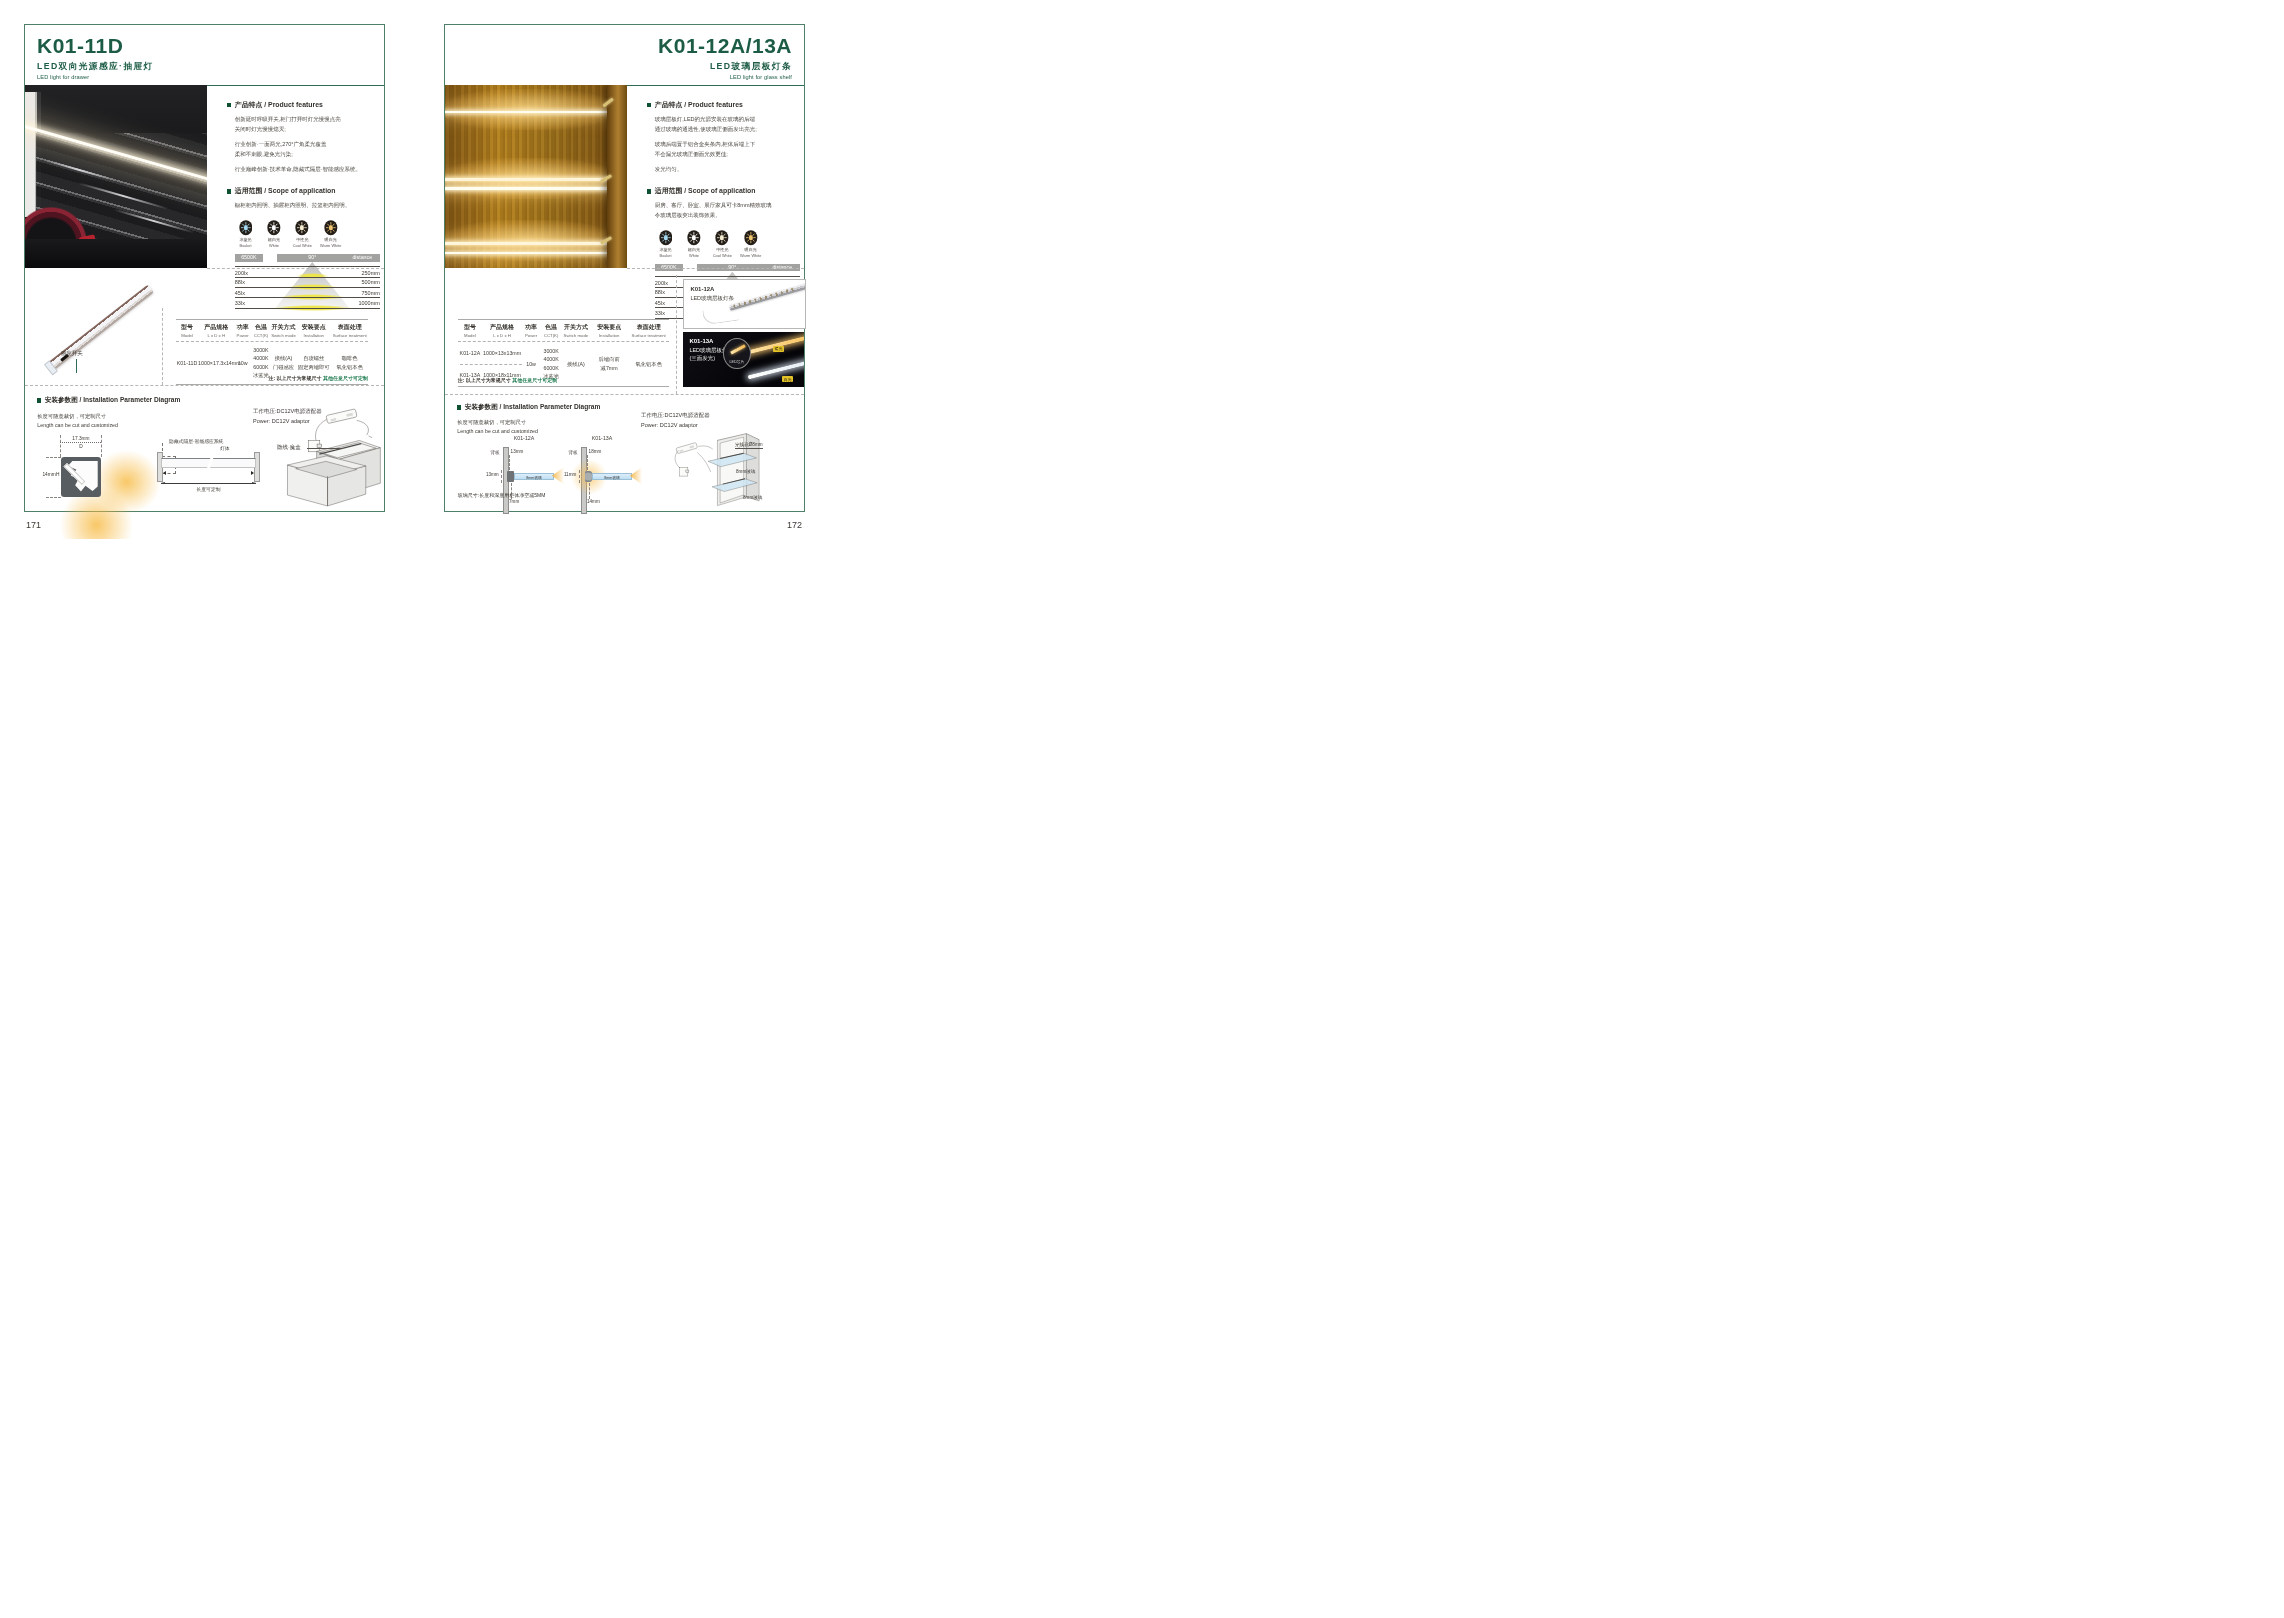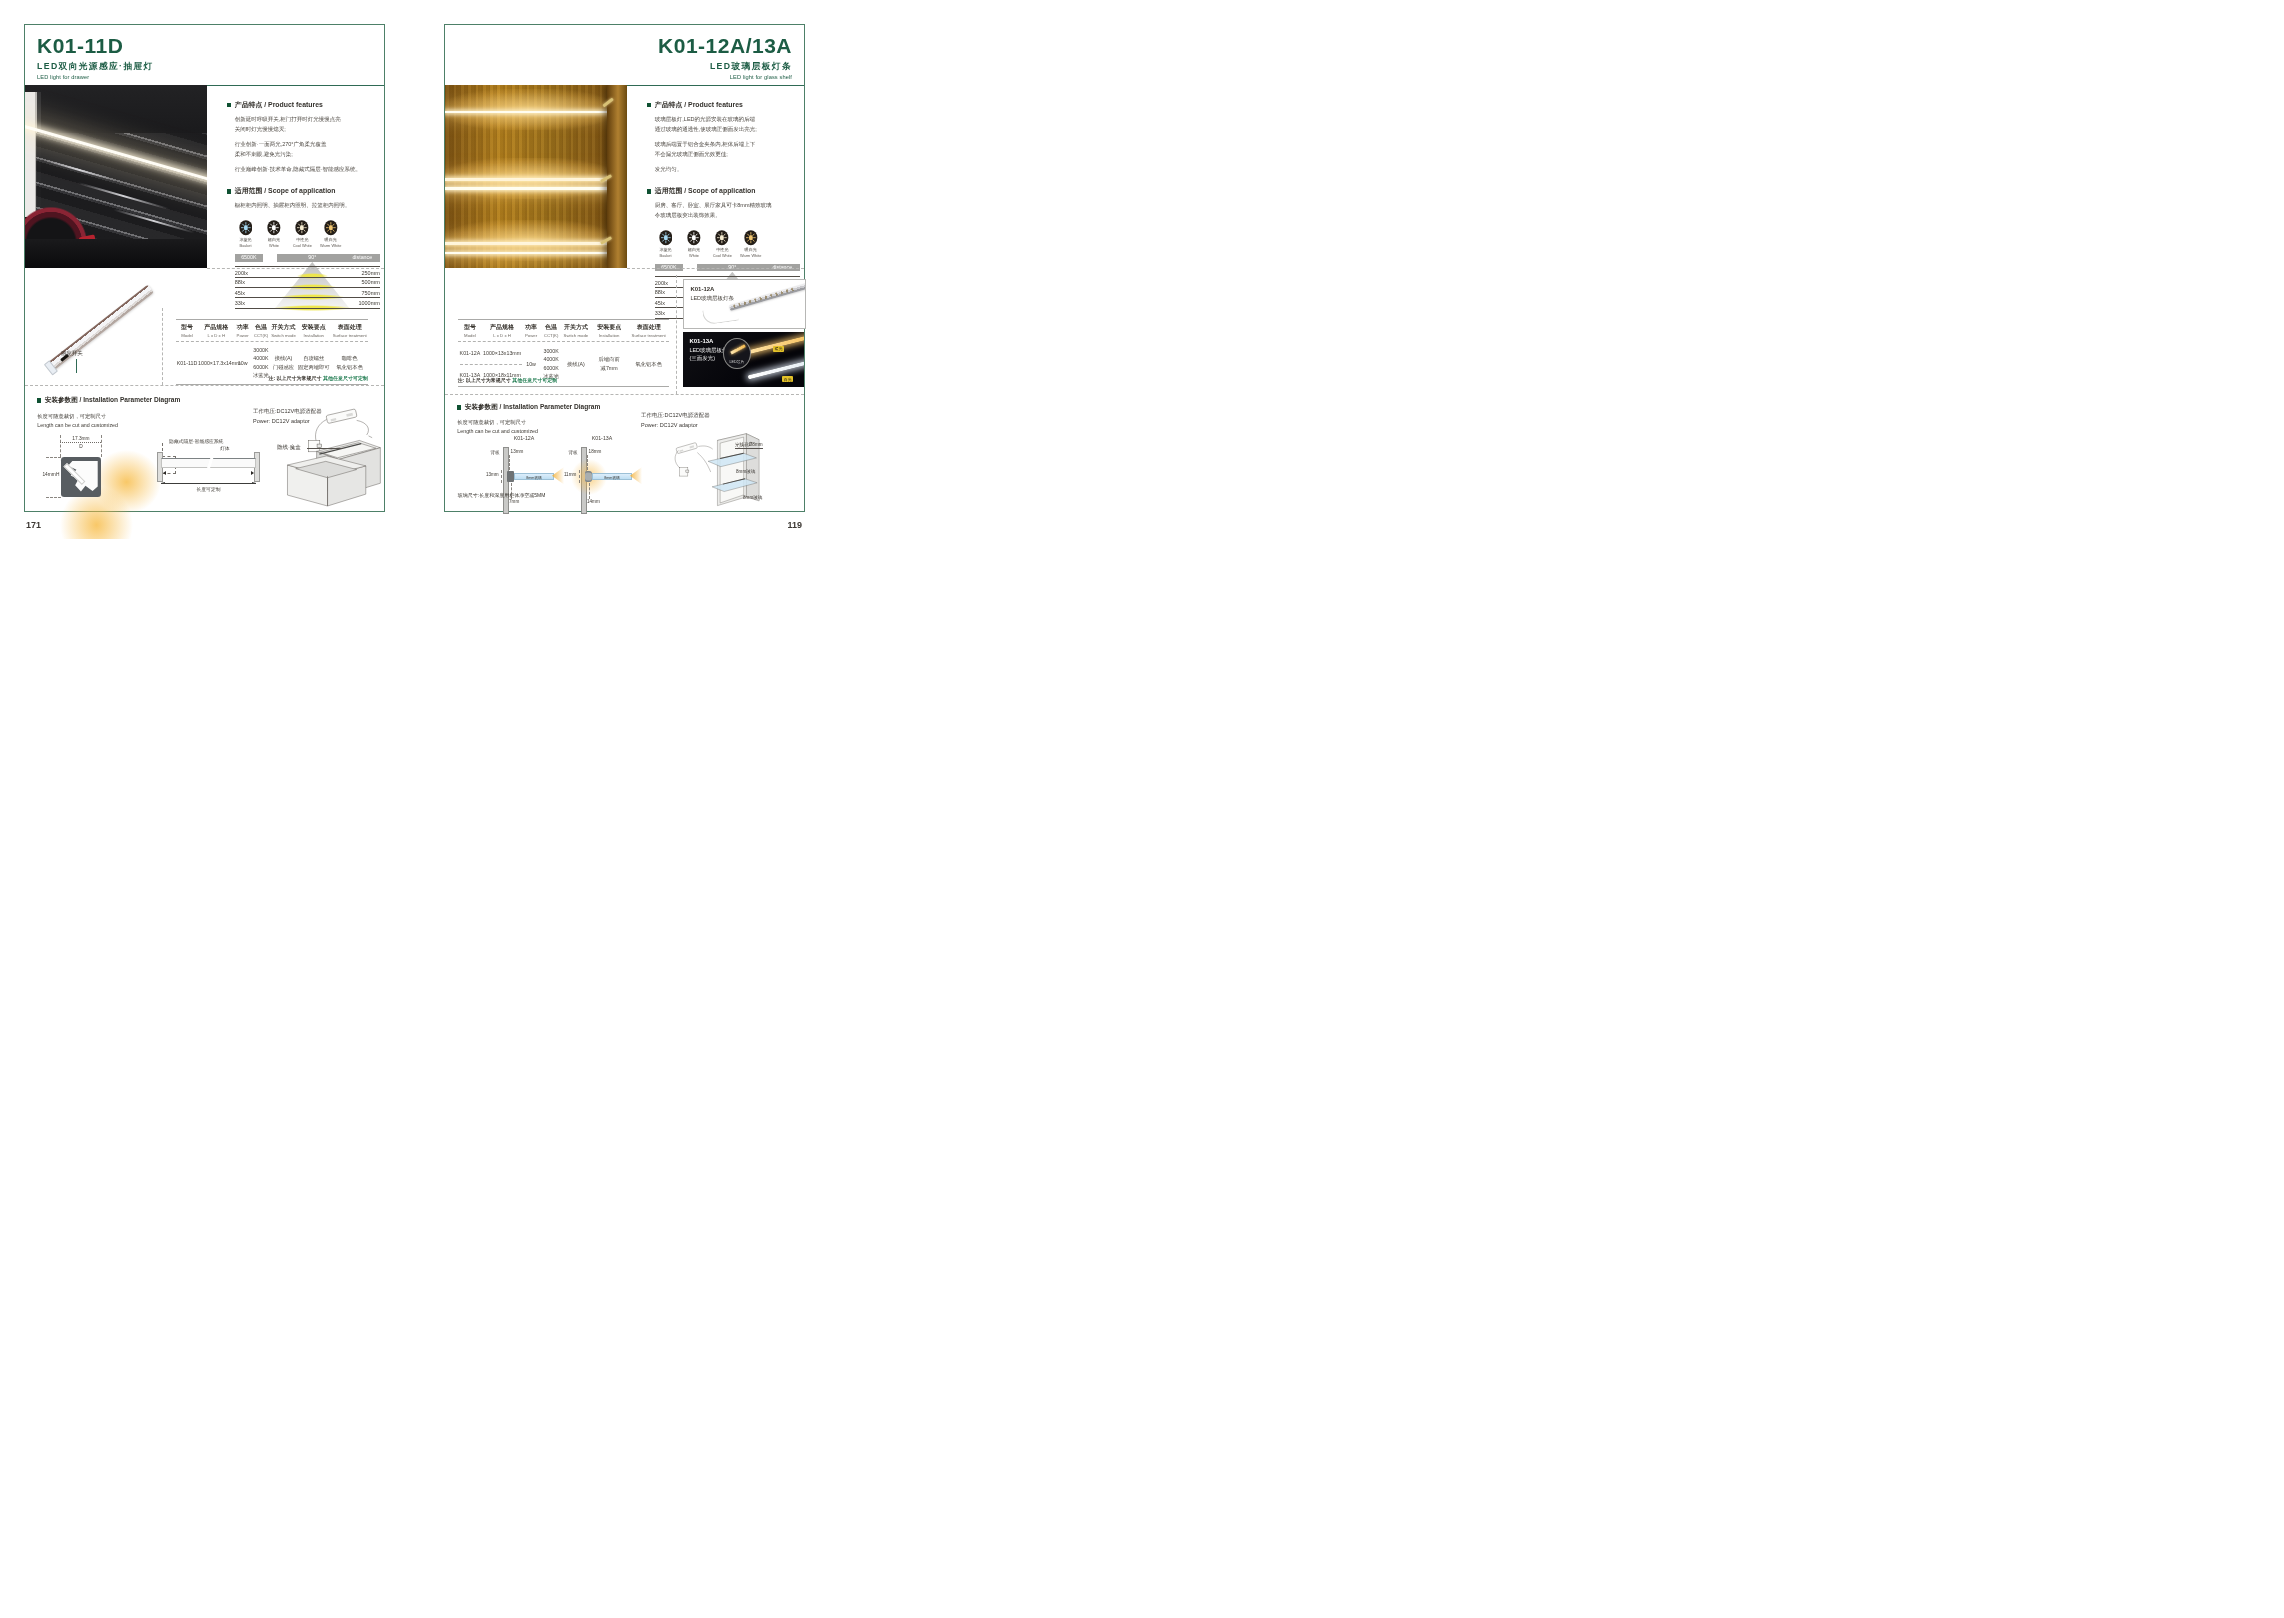--- a/index.html
+++ b/index.html
@@ -1,21 +1,21 @@
 <!DOCTYPE html>
 <html style="font-size:7.3px"><head>
 <meta charset="utf-8">
 <style>
   html,body{margin:0;padding:0;background:#fff;}
   body{font-family:"Liberation Sans","DejaVu Sans",sans-serif;color:#44403b;}
   .canvas{position:relative;width:827px;height:539px;background:#fff;overflow:hidden;}
   .page{position:absolute;top:24px;width:359px;height:486px;border:0.5px solid #4d8068;background:#fff;}
   .page-left{left:24px;}
   .page-right{left:444px;}
-  .pagenum{position:absolute;top:520px;font-size:9px;color:#3c3833;font-weight:bold;}
+  .pagenum{position:absolute;top:520px;font-size:9px;color:#3c3833;}
   .pn-left{left:26px;}
   .pn-right{left:758px;width:44px;text-align:right;}
 
   
   .hdr{position:absolute;top:10px;}
   .hdr-l{left:12px;text-align:left;}
   .hdr-r{right:12px;text-align:right;}
   .hdr .model{font-size:21px;font-weight:bold;color:#1c5c44;letter-spacing:0.5px;line-height:1.02;}
   .hdr .tcn{font-size:8.7px;font-weight:bold;color:#1c5c44;letter-spacing:1.4px;margin-top:4.1px;}
   .hdr .ten{font-size:5.7px;color:#1c5c44;margin-top:1.8px;letter-spacing:0.1px;}
@@ -782,15 +782,15 @@
         </g>
       </svg>
     </div>
     <div class="holelbl" style="left:290px;top:417px;">穿线孔Ø8mm</div>
     <div class="shelflbl" style="left:291px;top:444px;">8mm玻璃</div>
     <div class="shelflbl" style="left:298px;top:470px;">8mm玻璃</div>
     <div class="glassnote" style="left:12.8px;top:467px;">玻璃尺寸:长度和深度用柜体净空减5MM</div>
   </section>
 
   <div class="pagenum pn-left">171</div>
-  <div class="pagenum pn-right">119</div>
+  <div class="pagenum pn-right">172</div>
 </div>
 
 
 </body></html>

